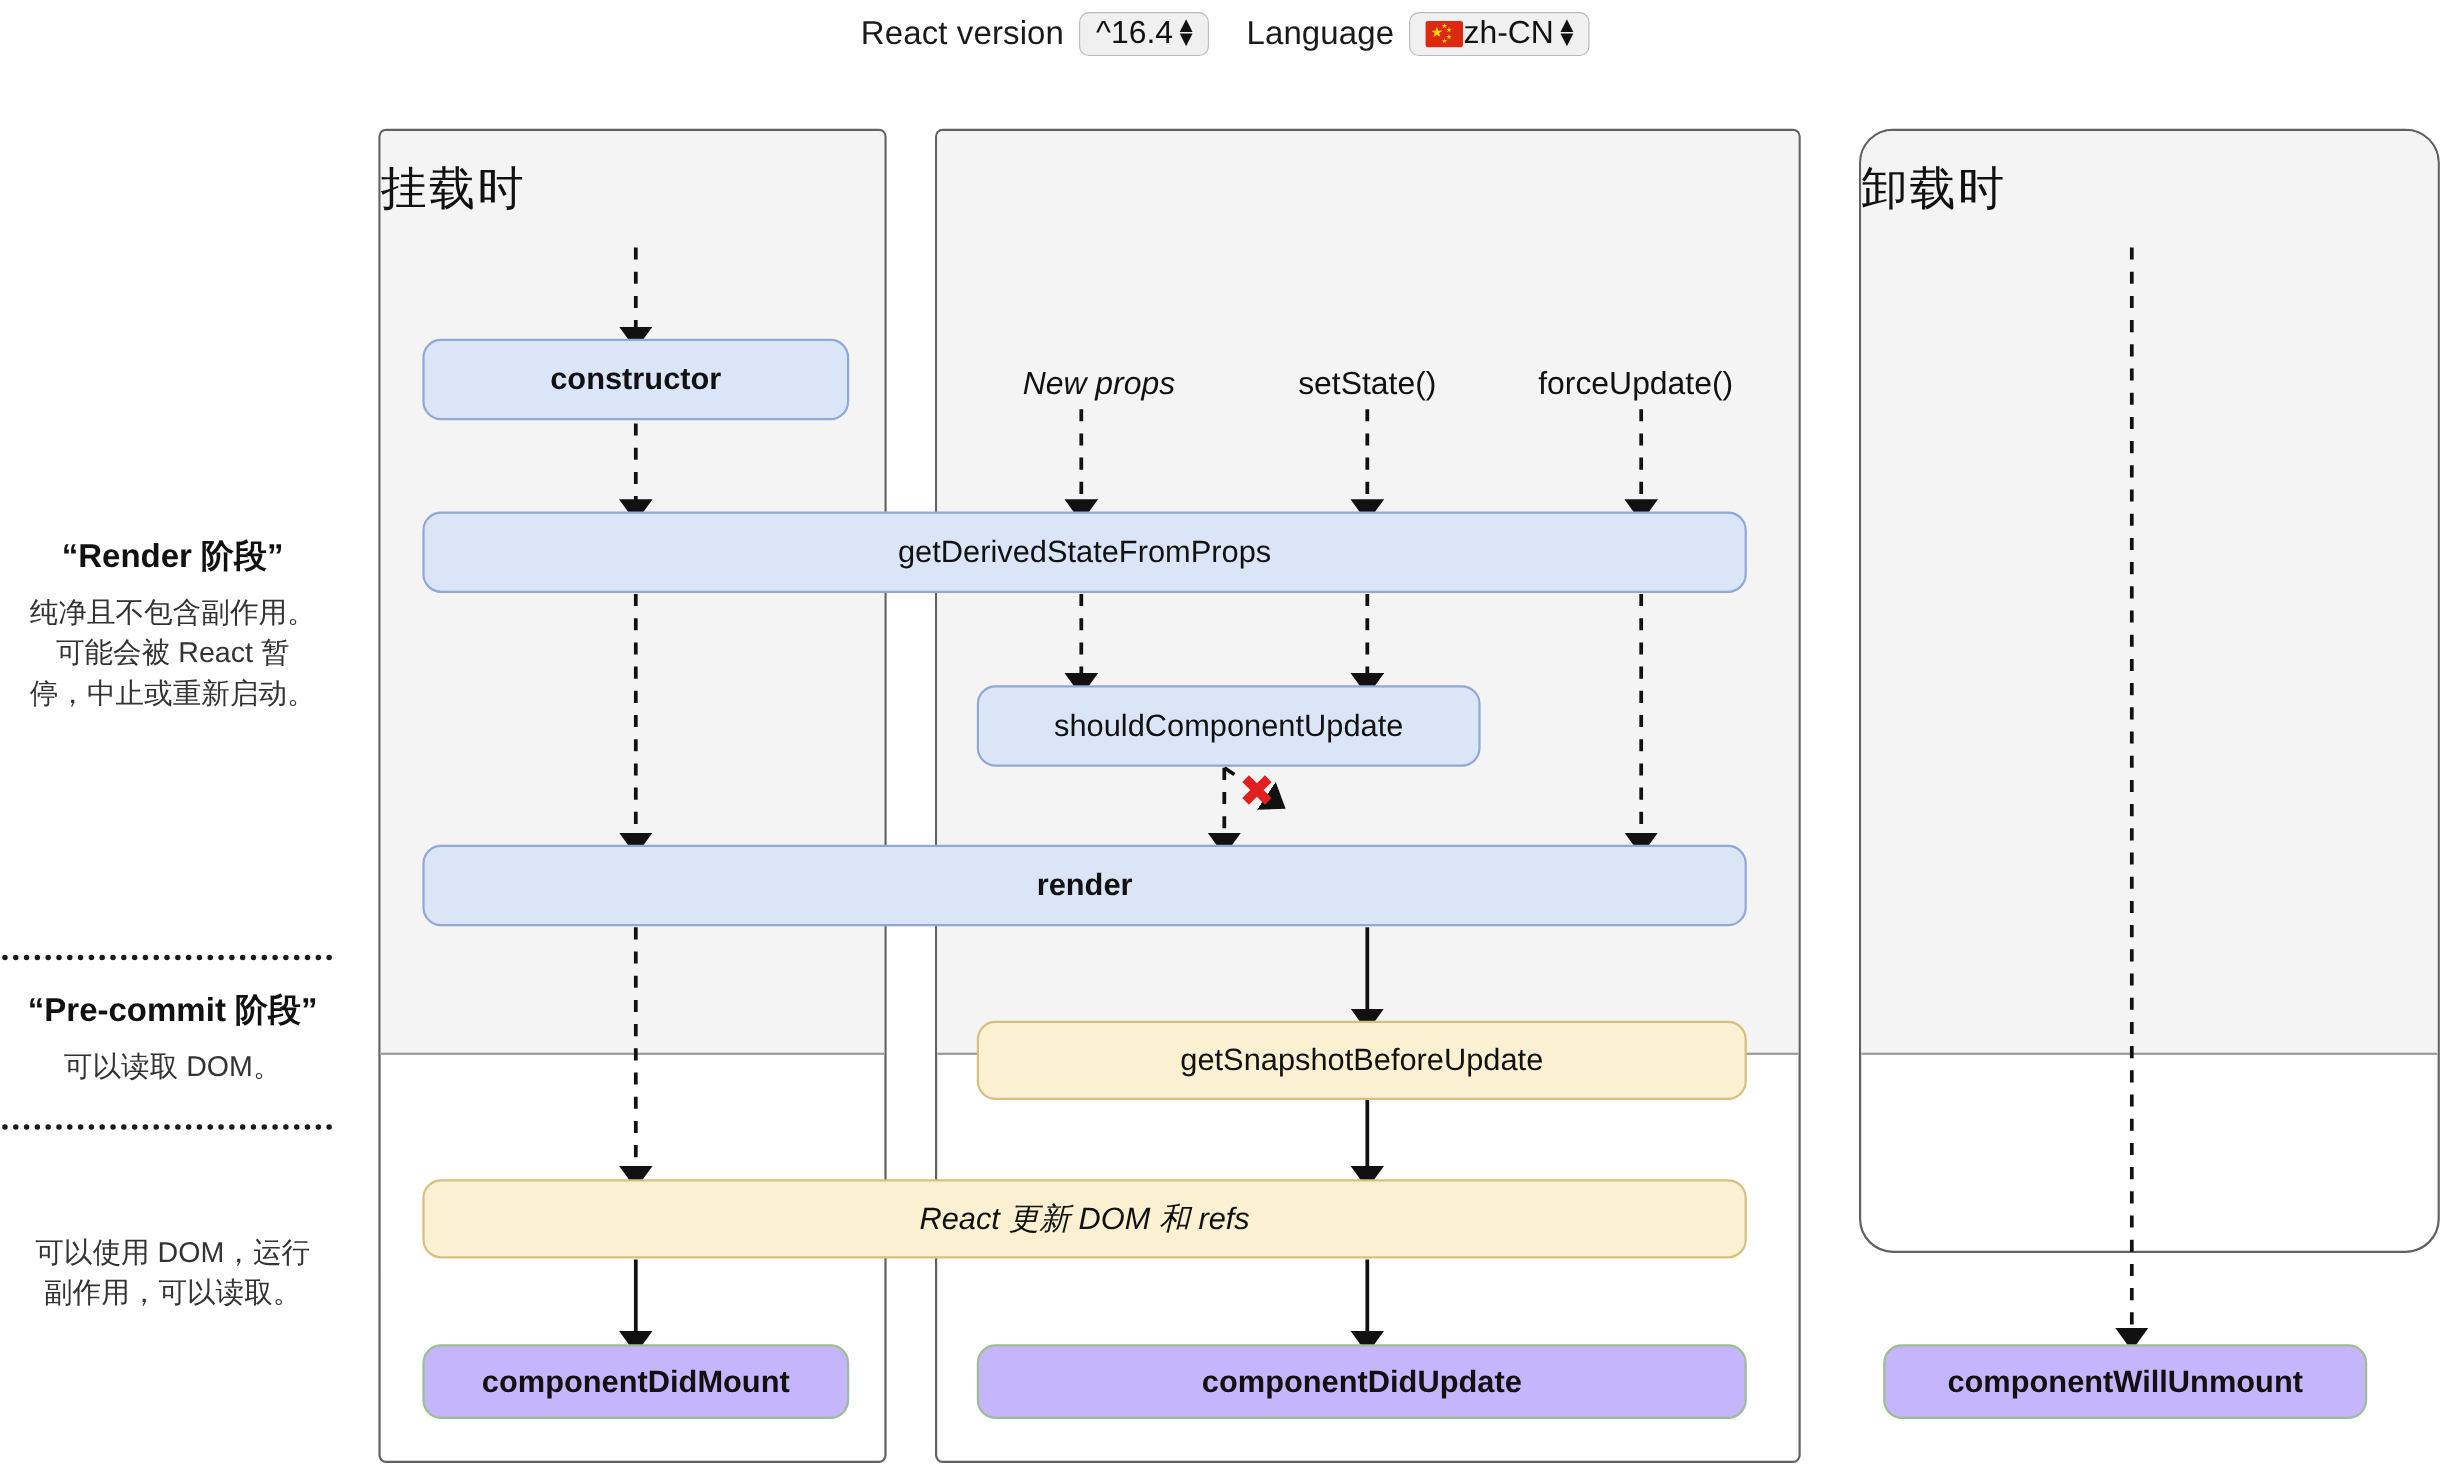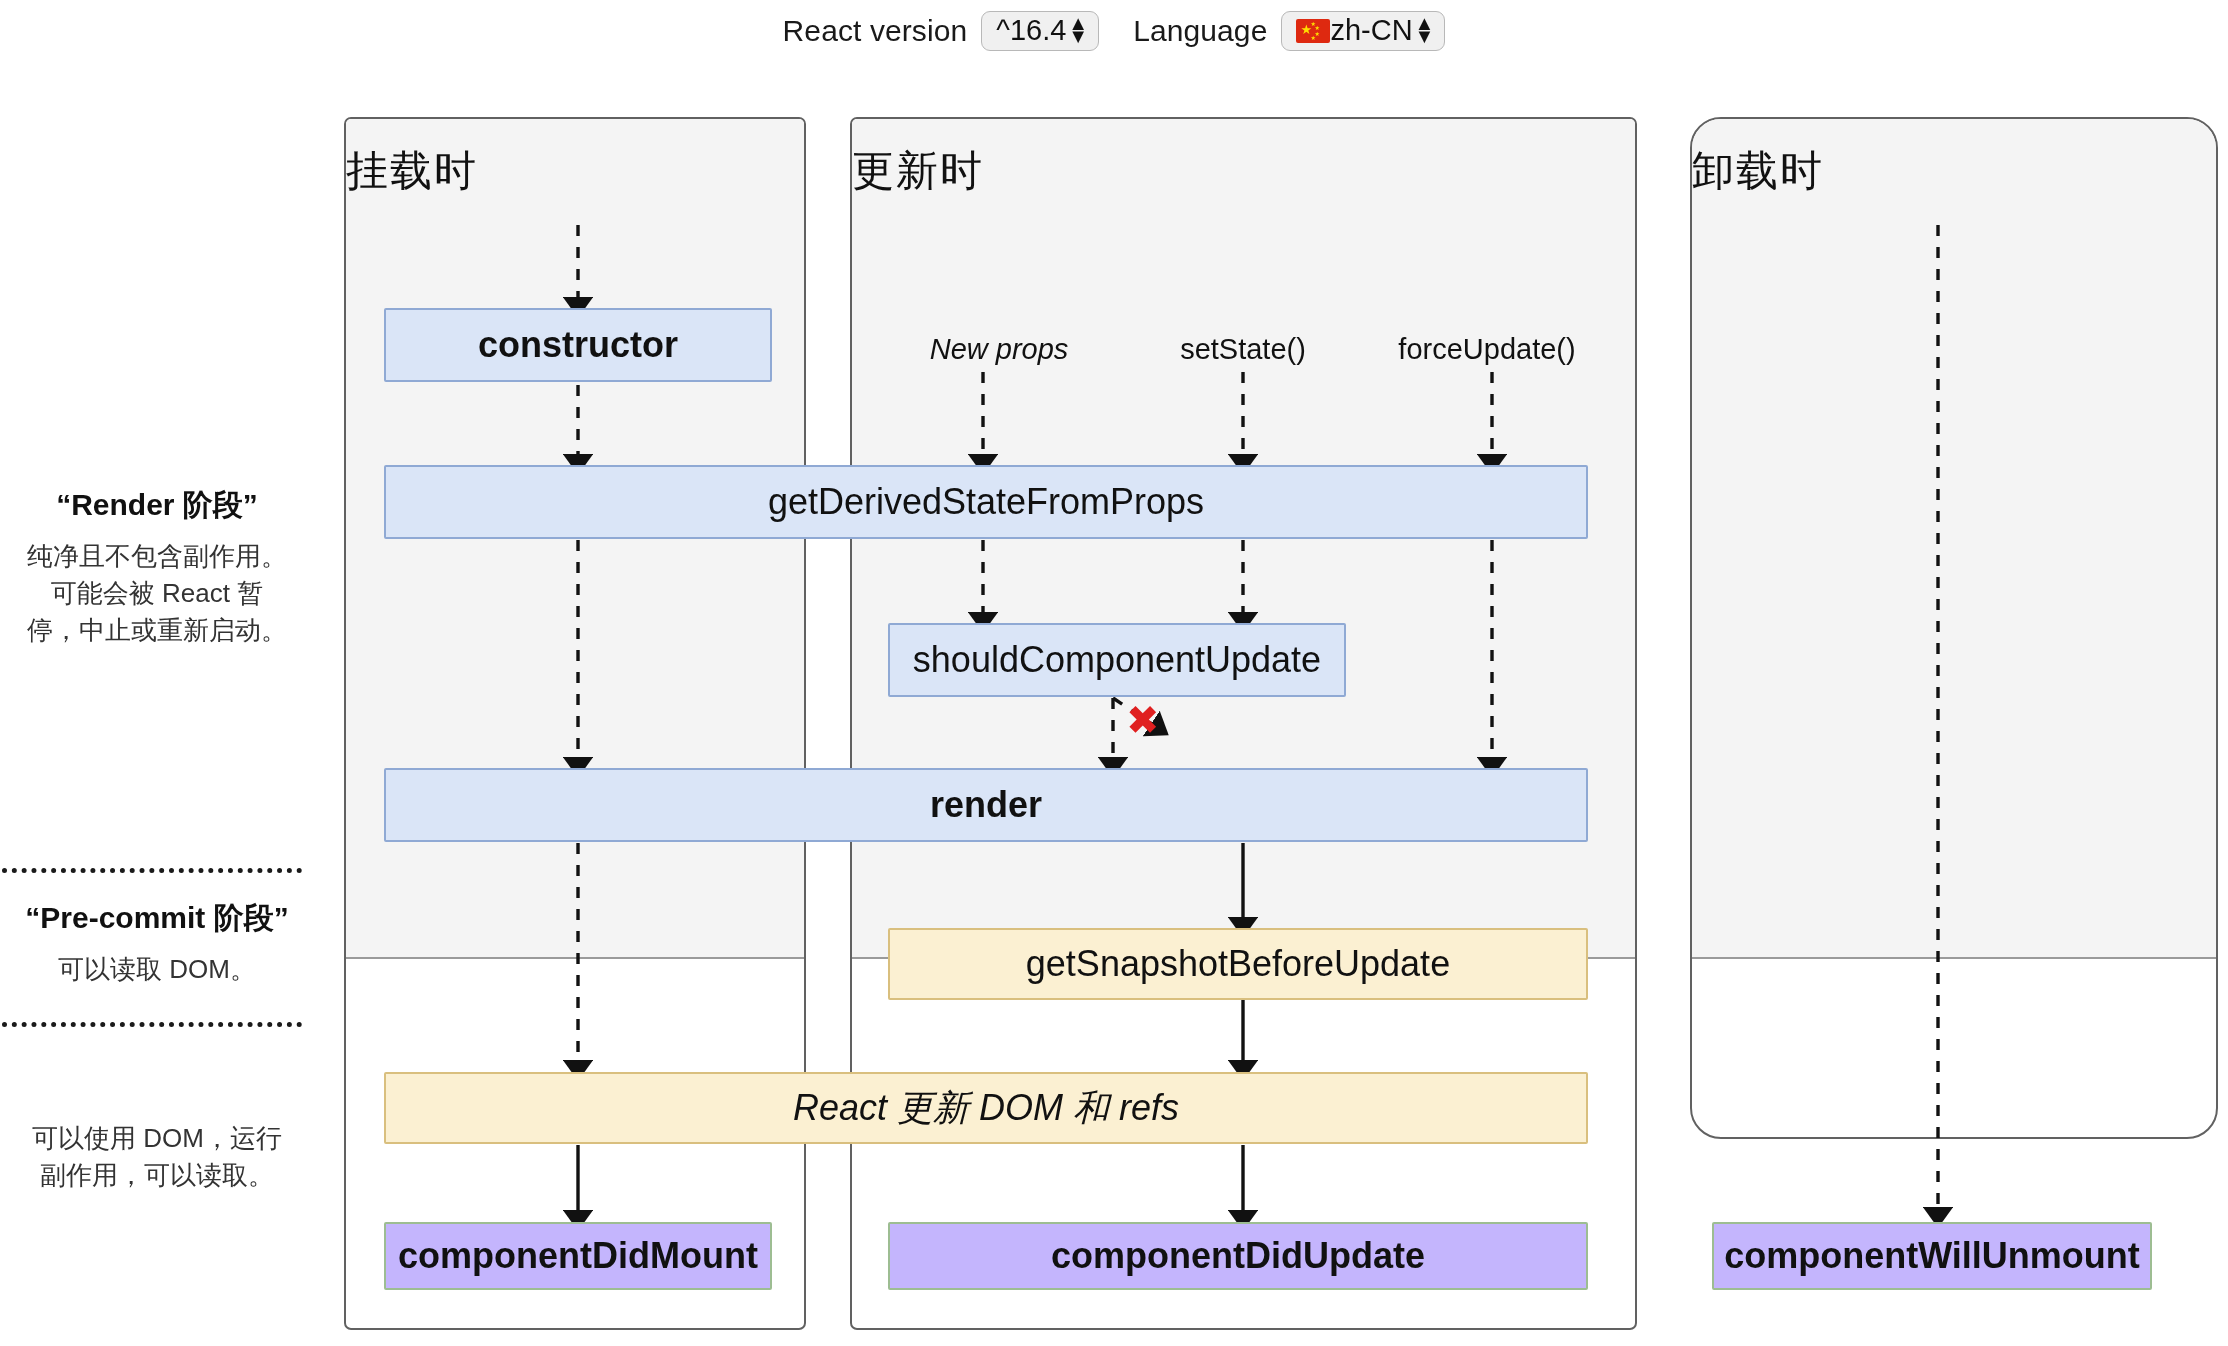--- a/index.html
+++ b/index.html
@@ -135,25 +135,25 @@
     text-align: left;
     font-size: 42px;
     color: #111;
     letter-spacing: 2px;
   }
 
   
   .node {
     position: absolute;
     box-sizing: border-box;
-    border-radius: 2px;
+    border-radius: 17px;
     display: flex;
     align-items: center;
     justify-content: center;
-    font-size: 36px;
+    font-size: 28px;
     color: #111;
     text-align: center;
     cursor: default;
   }
   .node.blue {
     background: #dae5f7;
     border: 2px solid #8fa9d4;
   }
   .node.yellow {
     background: #fbf0d2;
@@ -254,21 +254,20 @@
   </div>
 </div>
 
 <div class="panel" style="left:344px; top:117px; width:462px; height:1213px;">
   <div class="upper-bg" style="height:840px;"></div>
   <div class="panel-title">挂载时</div>
 </div>
 
 <div class="panel" style="left:850px; top:117px; width:787px; height:1213px;">
   <div class="upper-bg" style="height:840px;"></div>
-  <div class="panel-title">更新时</div>
 </div>
 
 <div class="panel" style="left:1690px; top:117px; width:528px; height:1022px;border-radius:31px;">
   <div class="upper-bg" style="height:840px;"></div>
   <div class="panel-title">卸载时</div>
 </div>
 
 <svg id="arrows" viewBox="0 0 2228 1346" xmlns="http://www.w3.org/2000/svg">
   <defs>
     <marker id="ah" markerWidth="9" markerHeight="9" refX="2.4" refY="4.5" orient="auto" markerUnits="strokeWidth">

